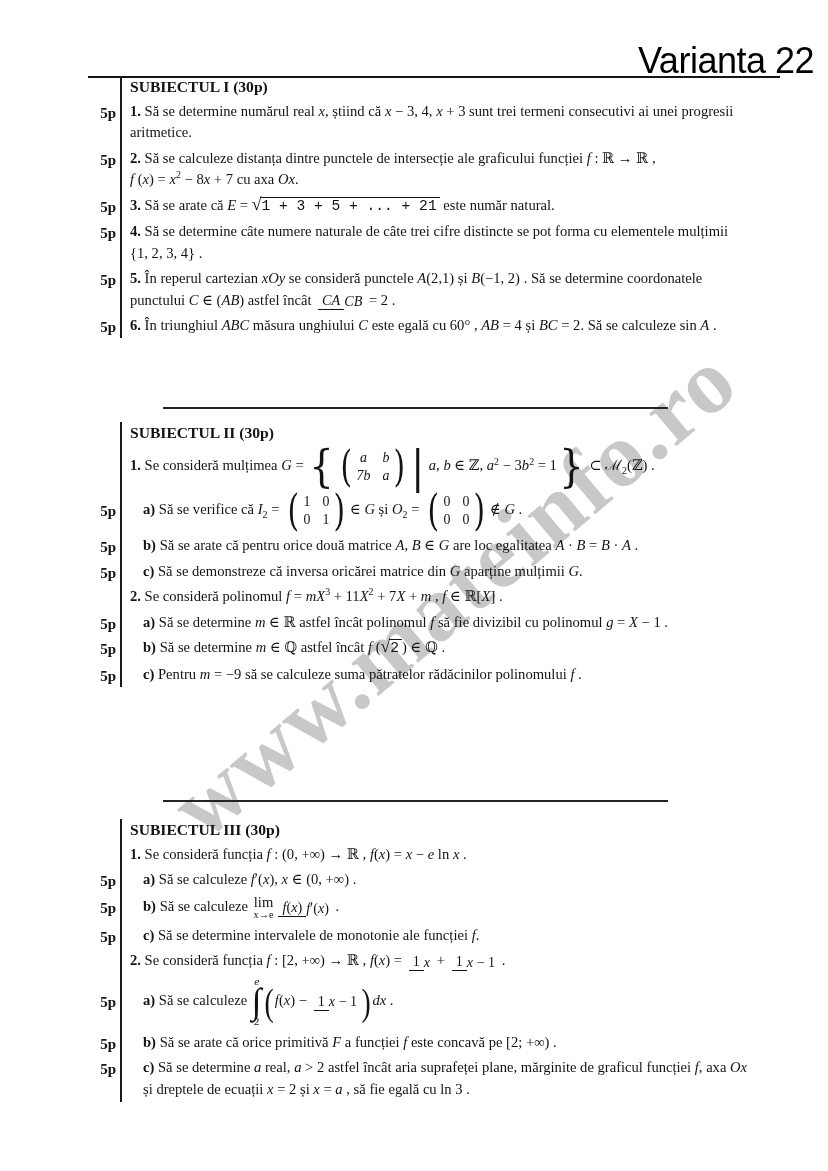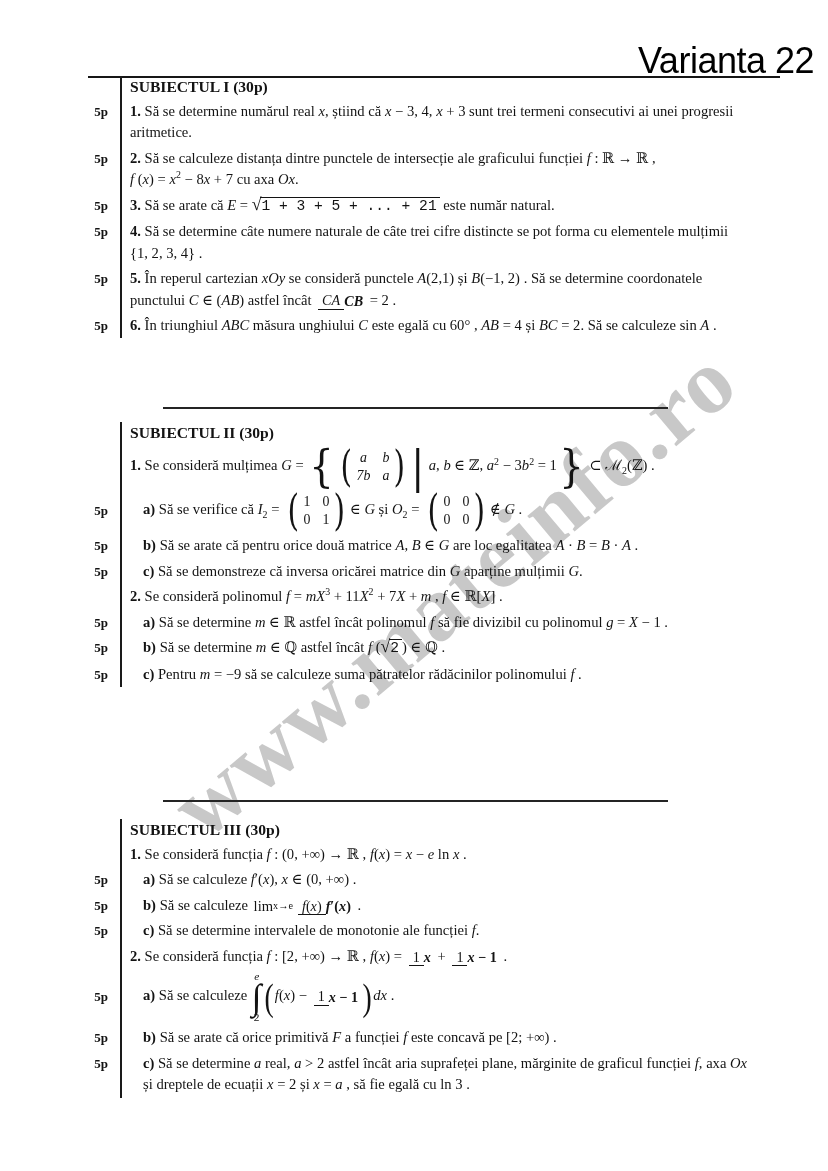--- a/index.html
+++ b/index.html
@@ -21,44 +21,44 @@
     transform:rotate(-40deg);transform-origin:0 0;
     font-family:"Liberation Serif","DejaVu Serif",serif;font-weight:bold;
     font-size:92px;letter-spacing:2px;color:rgba(125,125,125,0.42);white-space:nowrap;
     pointer-events:none;
   }
   
   .section{position:absolute;left:120px;width:700px;border-left:2px solid #1a1a1a;padding-left:8px;z-index:2;background:transparent;}
   .sec-title{font-weight:bold;font-size:15.6px;padding:2px 0 3px 0;}
   .row{position:relative;padding:2px 0;line-height:1.47;}
   .row.indent{padding-left:13px;}
-  .pts{position:absolute;left:-44px;top:3px;width:30px;text-align:center;font-weight:bold;font-size:13px;}
+  .pts{position:absolute;left:-44px;top:3px;width:30px;text-align:right;font-weight:bold;font-size:15px;}
   .row.vc .pts{top:50%;transform:translateY(-52%);}
   .body{min-height:1em;}
   i{font-style:italic;}
   b{font-weight:bold;}
   sup{font-size:0.68em;line-height:0;}
   sub{font-size:0.68em;line-height:0;}
   
   .frac{display:inline-flex;flex-direction:row;align-items:center;vertical-align:middle;margin:0 3px;line-height:1.18;font-size:0.97em;}
   .fn{border-bottom:1.3px solid #131313;padding:0 4px 0px;}
-  .fd{padding-top:0px;font-weight:bold;}
+  .fd{padding-top:0px;}
   
   .sqrt{white-space:nowrap;}
   .rad{font-size:1.22em;line-height:1;margin-right:-1px;}
   .vinc{border-top:1.4px solid #131313;padding:0 3px 0 1px;font-family:Liberation Mono, monospace;}
   
   .mat{display:inline-flex;align-items:center;vertical-align:middle;margin:0 2px;}
   .mparen{font-size:2.9em;font-weight:300;line-height:0.95;transform:scaleX(0.7);font-family:"DejaVu Serif",serif;}
   .mgrid{display:inline-grid;grid-template-columns:auto auto;column-gap:12px;row-gap:1px;text-align:center;line-height:1.2;padding:0 2px;font-size:0.95em;}
   
   .bigd{font-size:3.1em;font-weight:300;line-height:0;vertical-align:middle;font-family:"DejaVu Serif",serif;display:inline-block;transform:scaleX(0.85);}
   .bigp{font-size:2.1em;font-weight:300;line-height:0;vertical-align:middle;display:inline-block;transform:scaleY(1.25) scaleX(0.9);margin:0 1px;}
   
-  .lim{display:inline-flex;align-items:center;vertical-align:middle;line-height:1.05;margin:0 2px;}
+  .lim{display:inline-flex;flex-direction:column;align-items:center;vertical-align:middle;line-height:1.05;margin:0 2px;}
   .limsub{font-size:0.7em;}
   
   .intg{display:inline-flex;flex-direction:column;align-items:center;vertical-align:middle;line-height:1;margin:0 1px;}
   .isym{font-size:2.45em;line-height:0.82;}
   .ihi,.ilo{font-size:0.78em;line-height:1;}
 </style>
 </head>
 <body>
 
 <div class="page">

